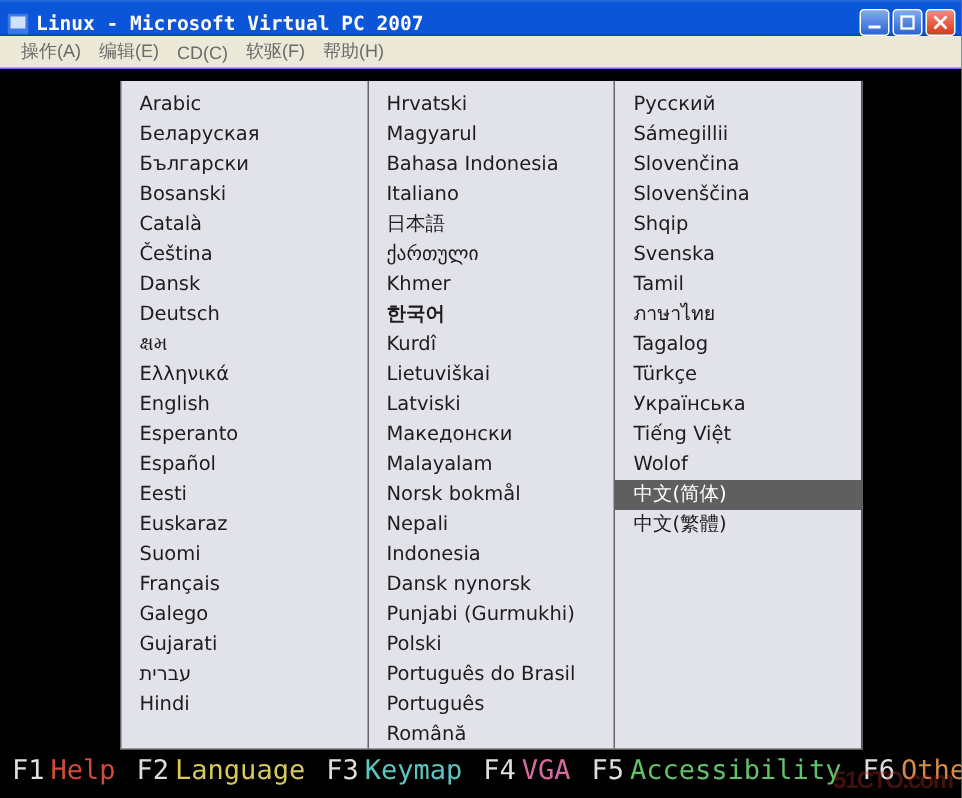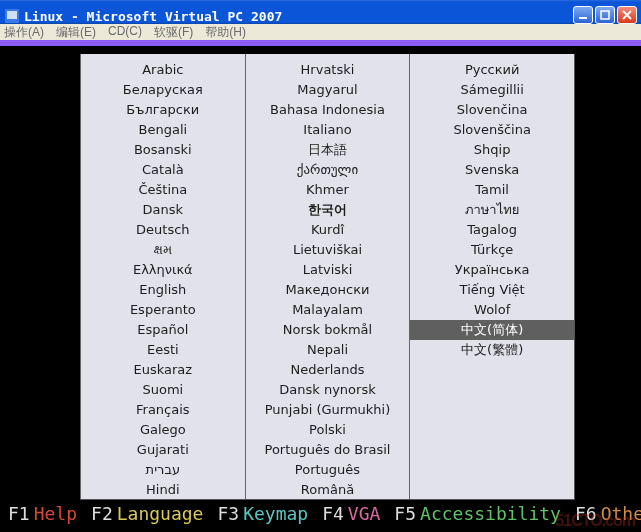--- a/index.html
+++ b/index.html
@@ -41,24 +41,25 @@
       border: 1px solid #fff;
     }
     .winbtn.close {
       background: linear-gradient(to bottom, #f58a7a, #d83a1a);
       border: 1px solid #fff;
     }
     .menubar {
       height: 22px;
       background: #ece9d8;
       display: flex;
-      padding: 0 4px;
+      align-items: center;
+      padding: 0 14px;
       font-size: 12px;
       color: #6a6a6a;
-      border-bottom: 6px solid #8b5cf6;
+      border-bottom: 1px solid #8b5cf6;
       gap: 12px;
     }
     .menubar span { cursor: default; }
     .content {
       position: relative;
       width: 641px;
       height: calc(532px - 24px - 22px);
       background: #000;
     }
     .lang-panel {
@@ -70,21 +71,20 @@
       background: #e2e2ea;
       border-right: 1px solid #555;
       border-bottom: 1px solid #555;
       display: grid;
       grid-template-columns: 1fr 1fr 1fr;
     }
     .lang-col {
       border-left: 1px solid #666;
       padding: 6px 0;
       overflow: hidden;
-      text-align: center;
     }
     .lang-item {
       font-family: "DejaVu Sans","Arial Unicode MS",sans-serif;
       font-size: 13px;
       color: #1d1d1d;
       padding: 1px 12px;
       line-height: 18px;
       white-space: nowrap;
       cursor: default;
     }
@@ -161,21 +161,20 @@
   <span>帮助(H)</span>
 </div>
 
 <div class="content">
 
   <div class="lang-panel">
     <div class="lang-col" id="col0">
         <div class="lang-item">Arabic</div>
         <div class="lang-item">Беларуская</div>
         <div class="lang-item">Български</div>
-        <div class="lang-item">Bengali</div>
         <div class="lang-item">Bosanski</div>
         <div class="lang-item">Català</div>
         <div class="lang-item">Čeština</div>
         <div class="lang-item">Dansk</div>
         <div class="lang-item">Deutsch</div>
         <div class="lang-item">ક્ષમ</div>
         <div class="lang-item">Ελληνικά</div>
         <div class="lang-item">English</div>
         <div class="lang-item">Esperanto</div>
         <div class="lang-item">Español</div>
@@ -197,21 +196,21 @@
         <div class="lang-item">ქართული</div>
         <div class="lang-item">Khmer</div>
         <div class="lang-item bold">한국어</div>
         <div class="lang-item">Kurdî</div>
         <div class="lang-item">Lietuviškai</div>
         <div class="lang-item">Latviski</div>
         <div class="lang-item">Македонски</div>
         <div class="lang-item">Malayalam</div>
         <div class="lang-item">Norsk bokmål</div>
         <div class="lang-item">Nepali</div>
-        <div class="lang-item">Nederlands</div>
+        <div class="lang-item">Indonesia</div>
         <div class="lang-item">Dansk nynorsk</div>
         <div class="lang-item">Punjabi (Gurmukhi)</div>
         <div class="lang-item">Polski</div>
         <div class="lang-item">Português do Brasil</div>
         <div class="lang-item">Português</div>
         <div class="lang-item">Română</div>
       </div>
     <div class="lang-col" id="col2">
         <div class="lang-item">Русский</div>
         <div class="lang-item">Sámegillii</div>

